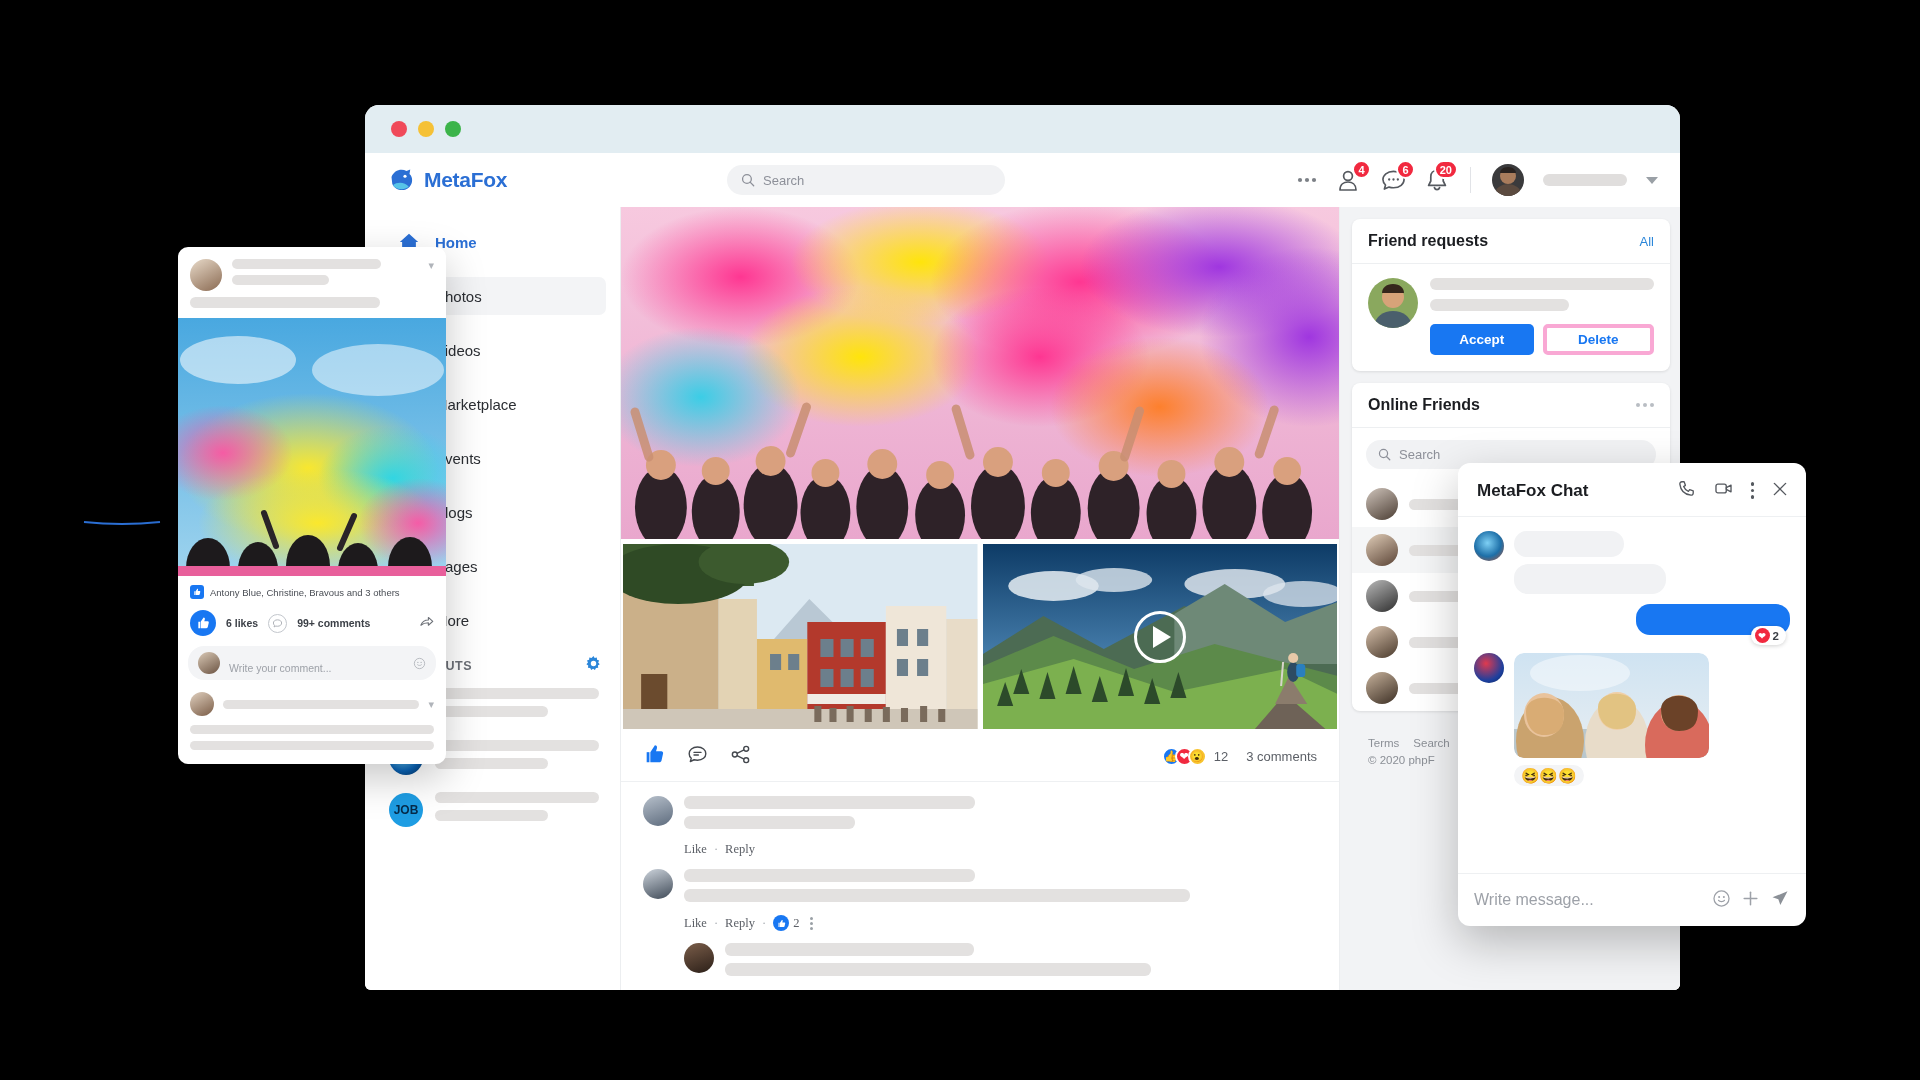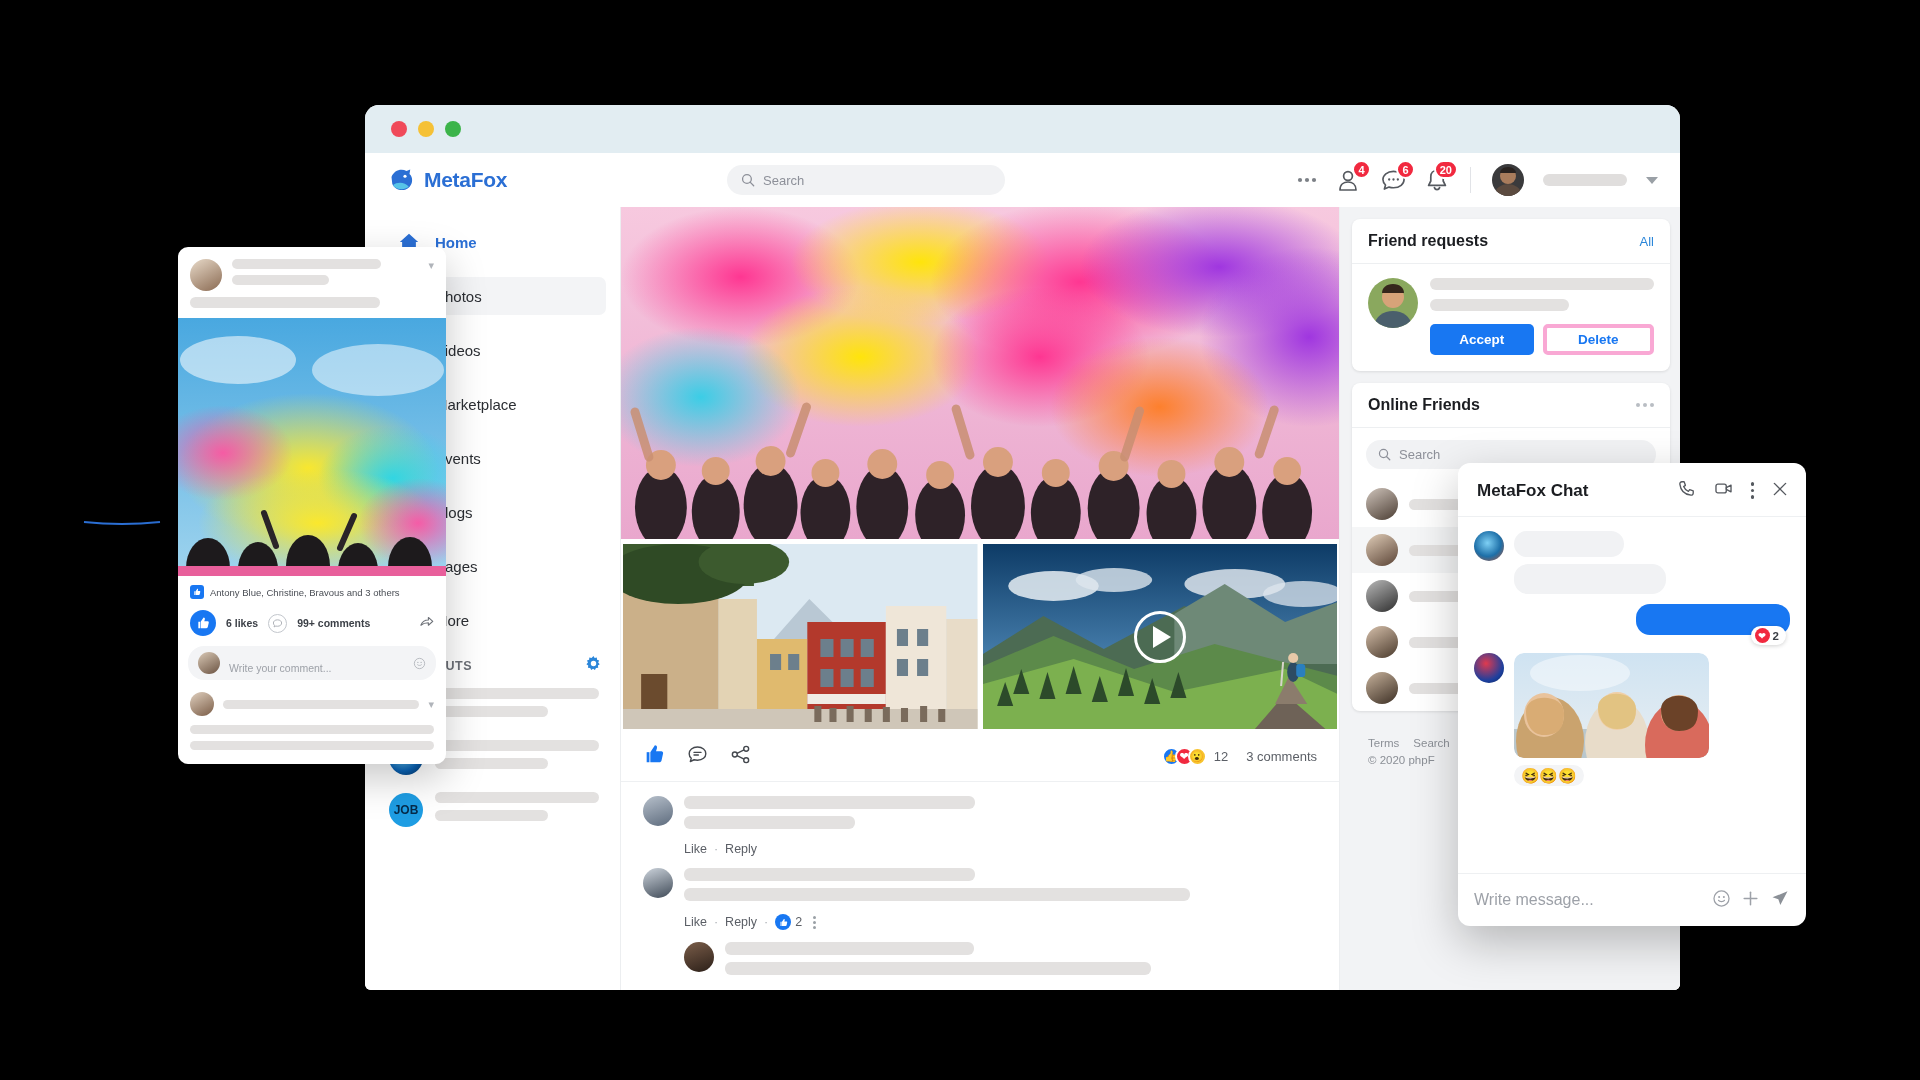--- a/index.html
+++ b/index.html
@@ -109,21 +109,21 @@
     padding: 14px 22px 12px 22px; border-bottom: 1px solid #eef0f2;
   }
   .actionbar .right { margin-left: auto; display: flex; align-items: center; gap: 18px; }
   .rx { display: flex; align-items: center; }
   .rx span.e { width: 19px; height: 19px; border-radius: 50%; margin-left: -6px; border: 2px solid #fff;
                display:flex; align-items:center; justify-content:center; font-size: 11px; }
   .rx span.e:first-child { margin-left: 0; }
   .cnt { font-size: 13px; color: #5b5f66; margin-left: 7px; }
   .cmt-txt { font-size: 13px; color: #5b5f66; }
 
-  .comments { padding: 14px 22px 0 22px; }
+  .comments { padding: 14px 22px 0 22px; font-family: Liberation Serif, serif; }
   .cmt { display: flex; gap: 11px; margin-bottom: 4px; }
   .cmt-av { width: 30px; height: 30px; border-radius: 50%; flex: none; background-size: cover; background-position:center; }
   .cmt-body { flex: 1; }
   .cmt-body .sk { height: 13px; margin-bottom: 7px; }
   .cmt-meta { display: flex; align-items: center; gap: 7px; font-size: 12.5px; color: #5b5f66; padding: 2px 0 12px 41px; }
   .cmt-meta .dotsep { color: #a8acb2; }
   .likechip { display: inline-flex; align-items: center; gap: 4px; }
   .likechip .b { width: 16px; height: 16px; border-radius: 50%; background: #1877f2;
                  display: flex; align-items: center; justify-content: center; }
   .vdots { display: flex; flex-direction: column; gap: 2px; margin-left: 4px; }

